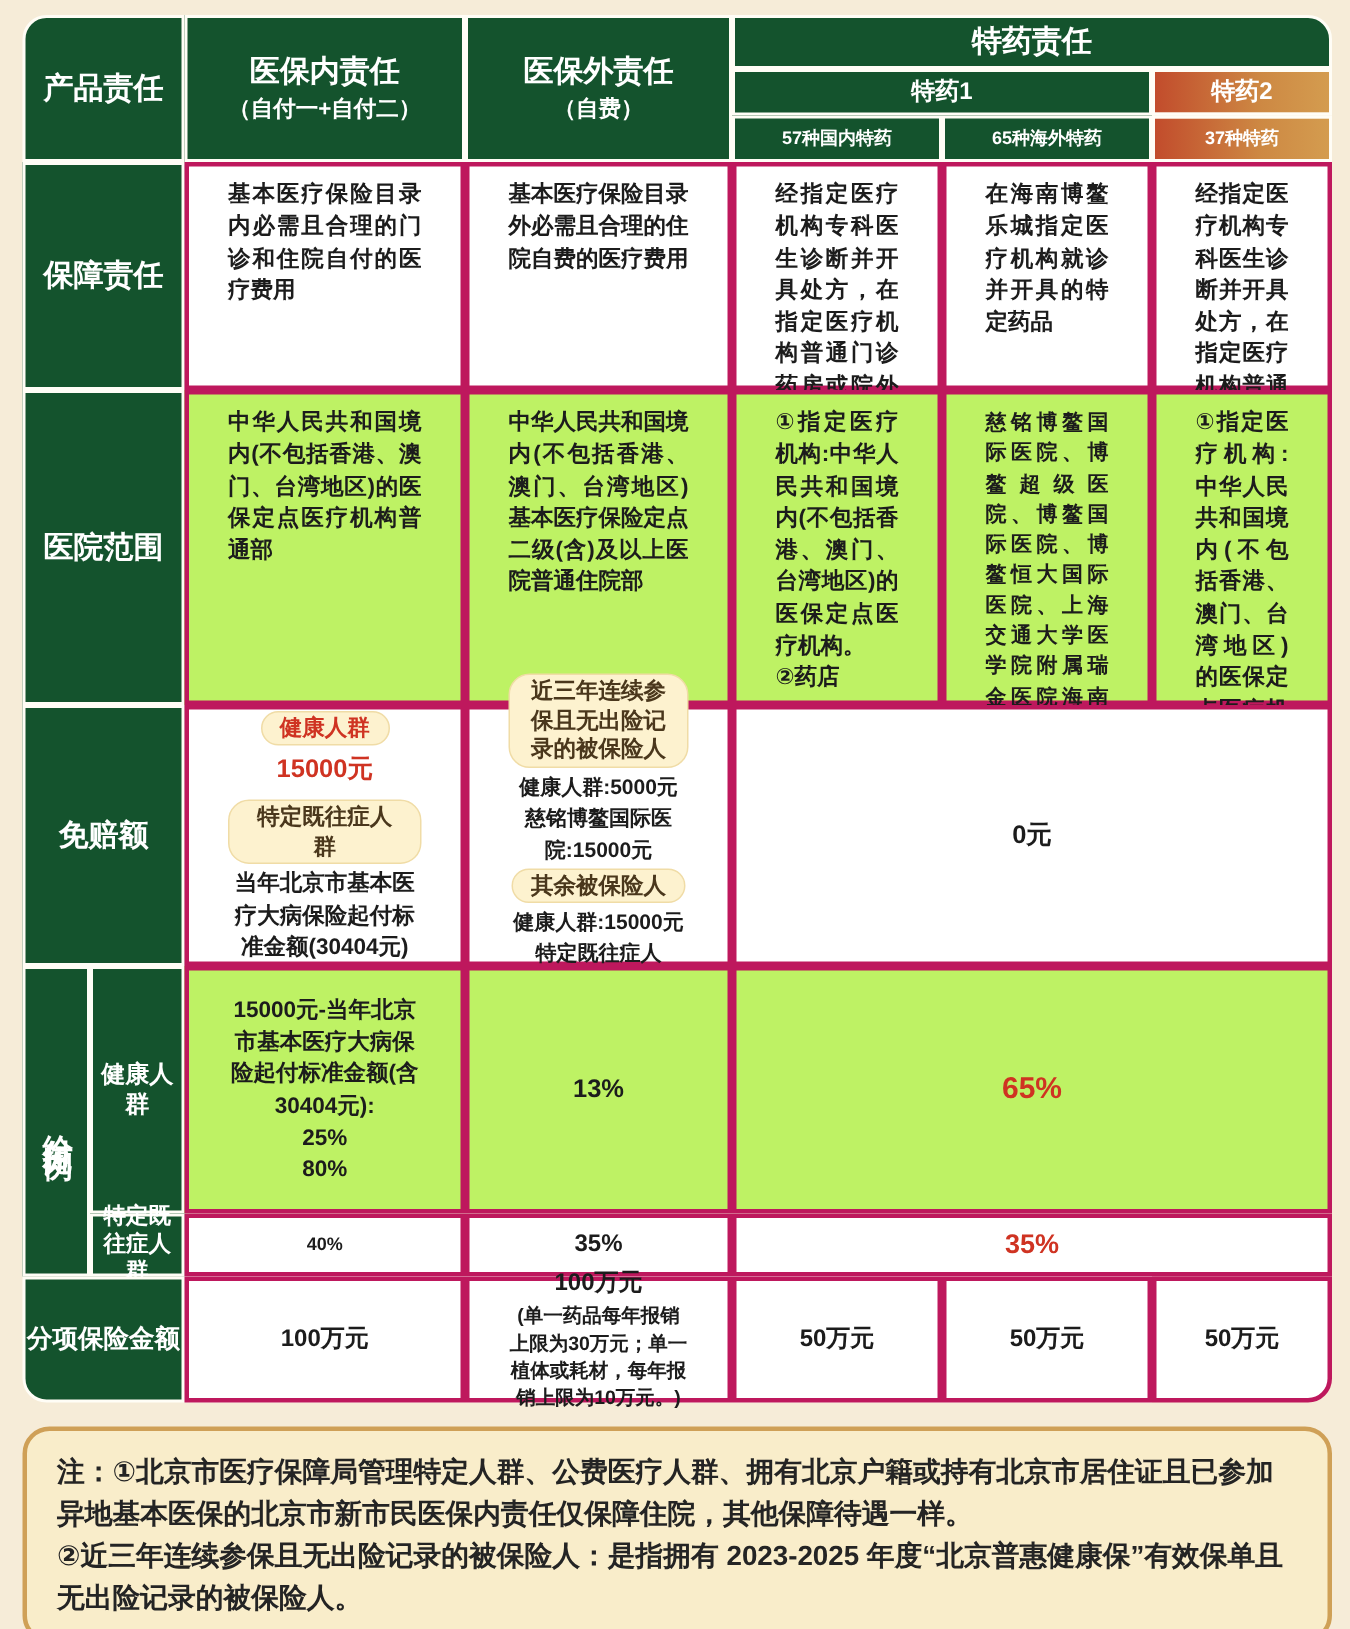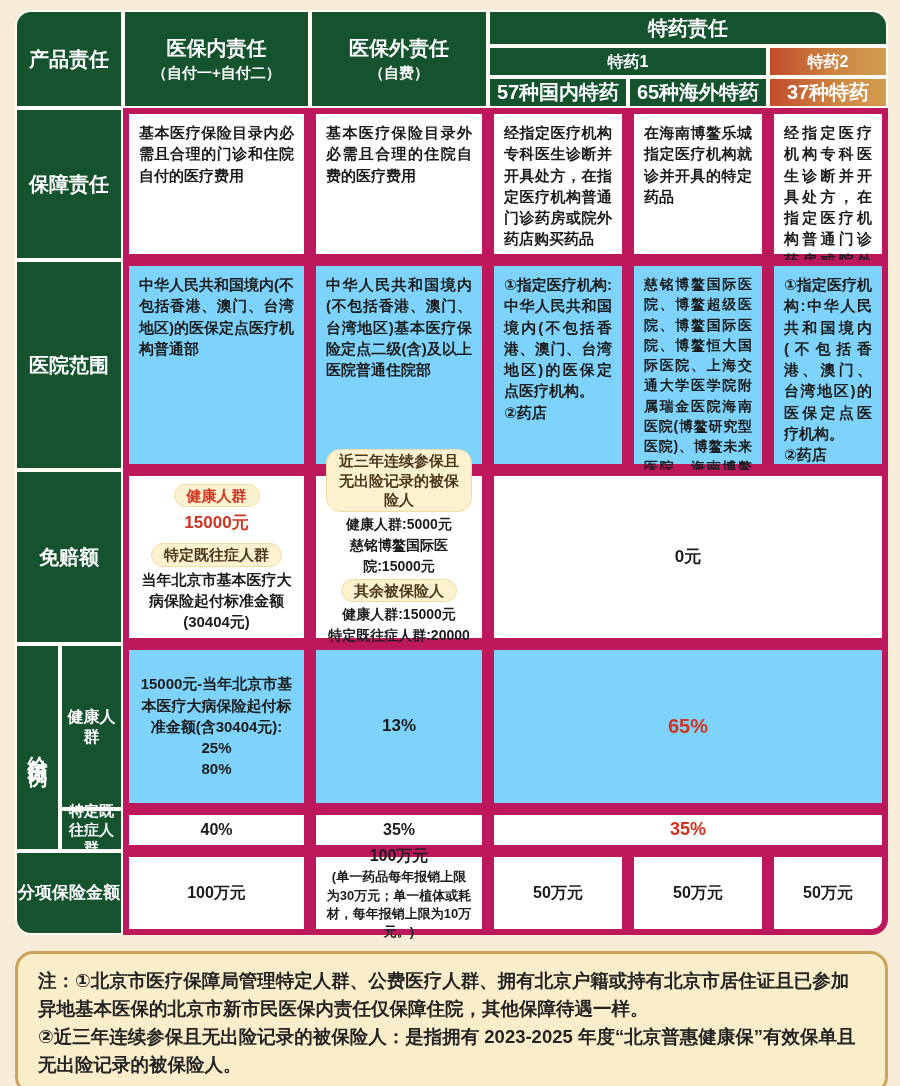--- a/index.html
+++ b/index.html
@@ -21,43 +21,43 @@
     background:#14532d;
     border:2px solid #fffdf6;
     color:#fff;
     display:flex;flex-direction:column;align-items:center;justify-content:center;
     font-weight:700;text-align:center;
     font-size:20px;line-height:1.25;
     box-sizing:border-box;
   }
   .lab .sub{font-size:15px;font-weight:700;margin-top:3px;}
   .lab.small{font-size:16px;}
-  .lab.tiny{font-size:20px;}
+  .lab.tiny{font-size:12px;}
   .gold{background:linear-gradient(90deg,#c24c2c 0%,#cd8843 60%,#d49c4f 100%);}
   .tl{border-radius:16px 0 0 0;justify-content:center;}
   .tr{border-radius:0 16px 0 0;}
   .bl{border-radius:0 0 0 16px;}
   .br{border-radius:0 0 16px 0;}
   .vtxt{writing-mode:vertical-rl;text-orientation:upright;letter-spacing:4px;font-size:20px;}
   
   .cell{
     background:#fff;
-    border:6px solid #be185d;
+    border:3px solid #be185d;
     box-sizing:border-box;
     color:#1c1c1c;font-weight:700;
     font-size:15px;line-height:1.42;
-    padding:8px 10px;
+    padding:8px 26px;
     white-space:pre-line;
     text-align:justify;text-align-last:left;
   }
   .cell.mid{
     display:flex;flex-direction:column;align-items:center;justify-content:center;
     text-align:center;text-align-last:center;
   }
-  .pink{background:#7dd3fc;}
+  .pink{background:#bef264;}
   .fs14{font-size:14px;line-height:1.45;}
   .red-t{color:#cf3322;}
   .big{font-size:20px;}
   .pct{font-size:17px;}
   .pill{
     display:inline-block;background:#fdf2cf;border:1px solid #f0dca6;
     border-radius:14px;padding:1px 12px;margin:2px 0;
     font-size:15px;font-weight:700;color:#4a371c;
     text-align:center;text-align-last:center;line-height:1.3;
   }
@@ -161,21 +161,21 @@
     <span>15000元-当年北京市基本医疗大病保险起付标准金额(含30404元):</span>
     <span>25%</span>
     <span>80%</span>
   </div>
   <div class="cell mid pink pct" style="grid-area:7/4/8/5">13%</div>
   <div class="cell mid pink red-t big" style="grid-area:7/5/8/8">65%</div>
 
   <div class="lab" style="grid-area:8/2/9/3;font-size:15px">
     <span>特定既往症人群</span>
   </div>
-  <div class="cell mid" style="grid-area:8/3/9/4;font-size:16px">40%</div>
+  <div class="cell mid" style="grid-area:8/3/9/4;font-size:12px">40%</div>
   <div class="cell mid" style="grid-area:8/4/9/5;font-size:16px">35%</div>
   <div class="cell mid red-t" style="grid-area:8/5/9/8;font-size:18px">35%</div>
 
   <div class="lab bl" style="grid-area:9/1/10/3;font-size:17px">
     <span>分项保险金额</span>
   </div>
   <div class="cell mid" style="grid-area:9/3/10/4;font-size:16px">100万元</div>
   <div class="cell mid" style="grid-area:9/4/10/5">
     <span style="font-size:16px">100万元</span>
     <span class="sum-detail">(单一药品每年报销上限为30万元；单一植体或耗材，每年报销上限为10万元。)</span>

